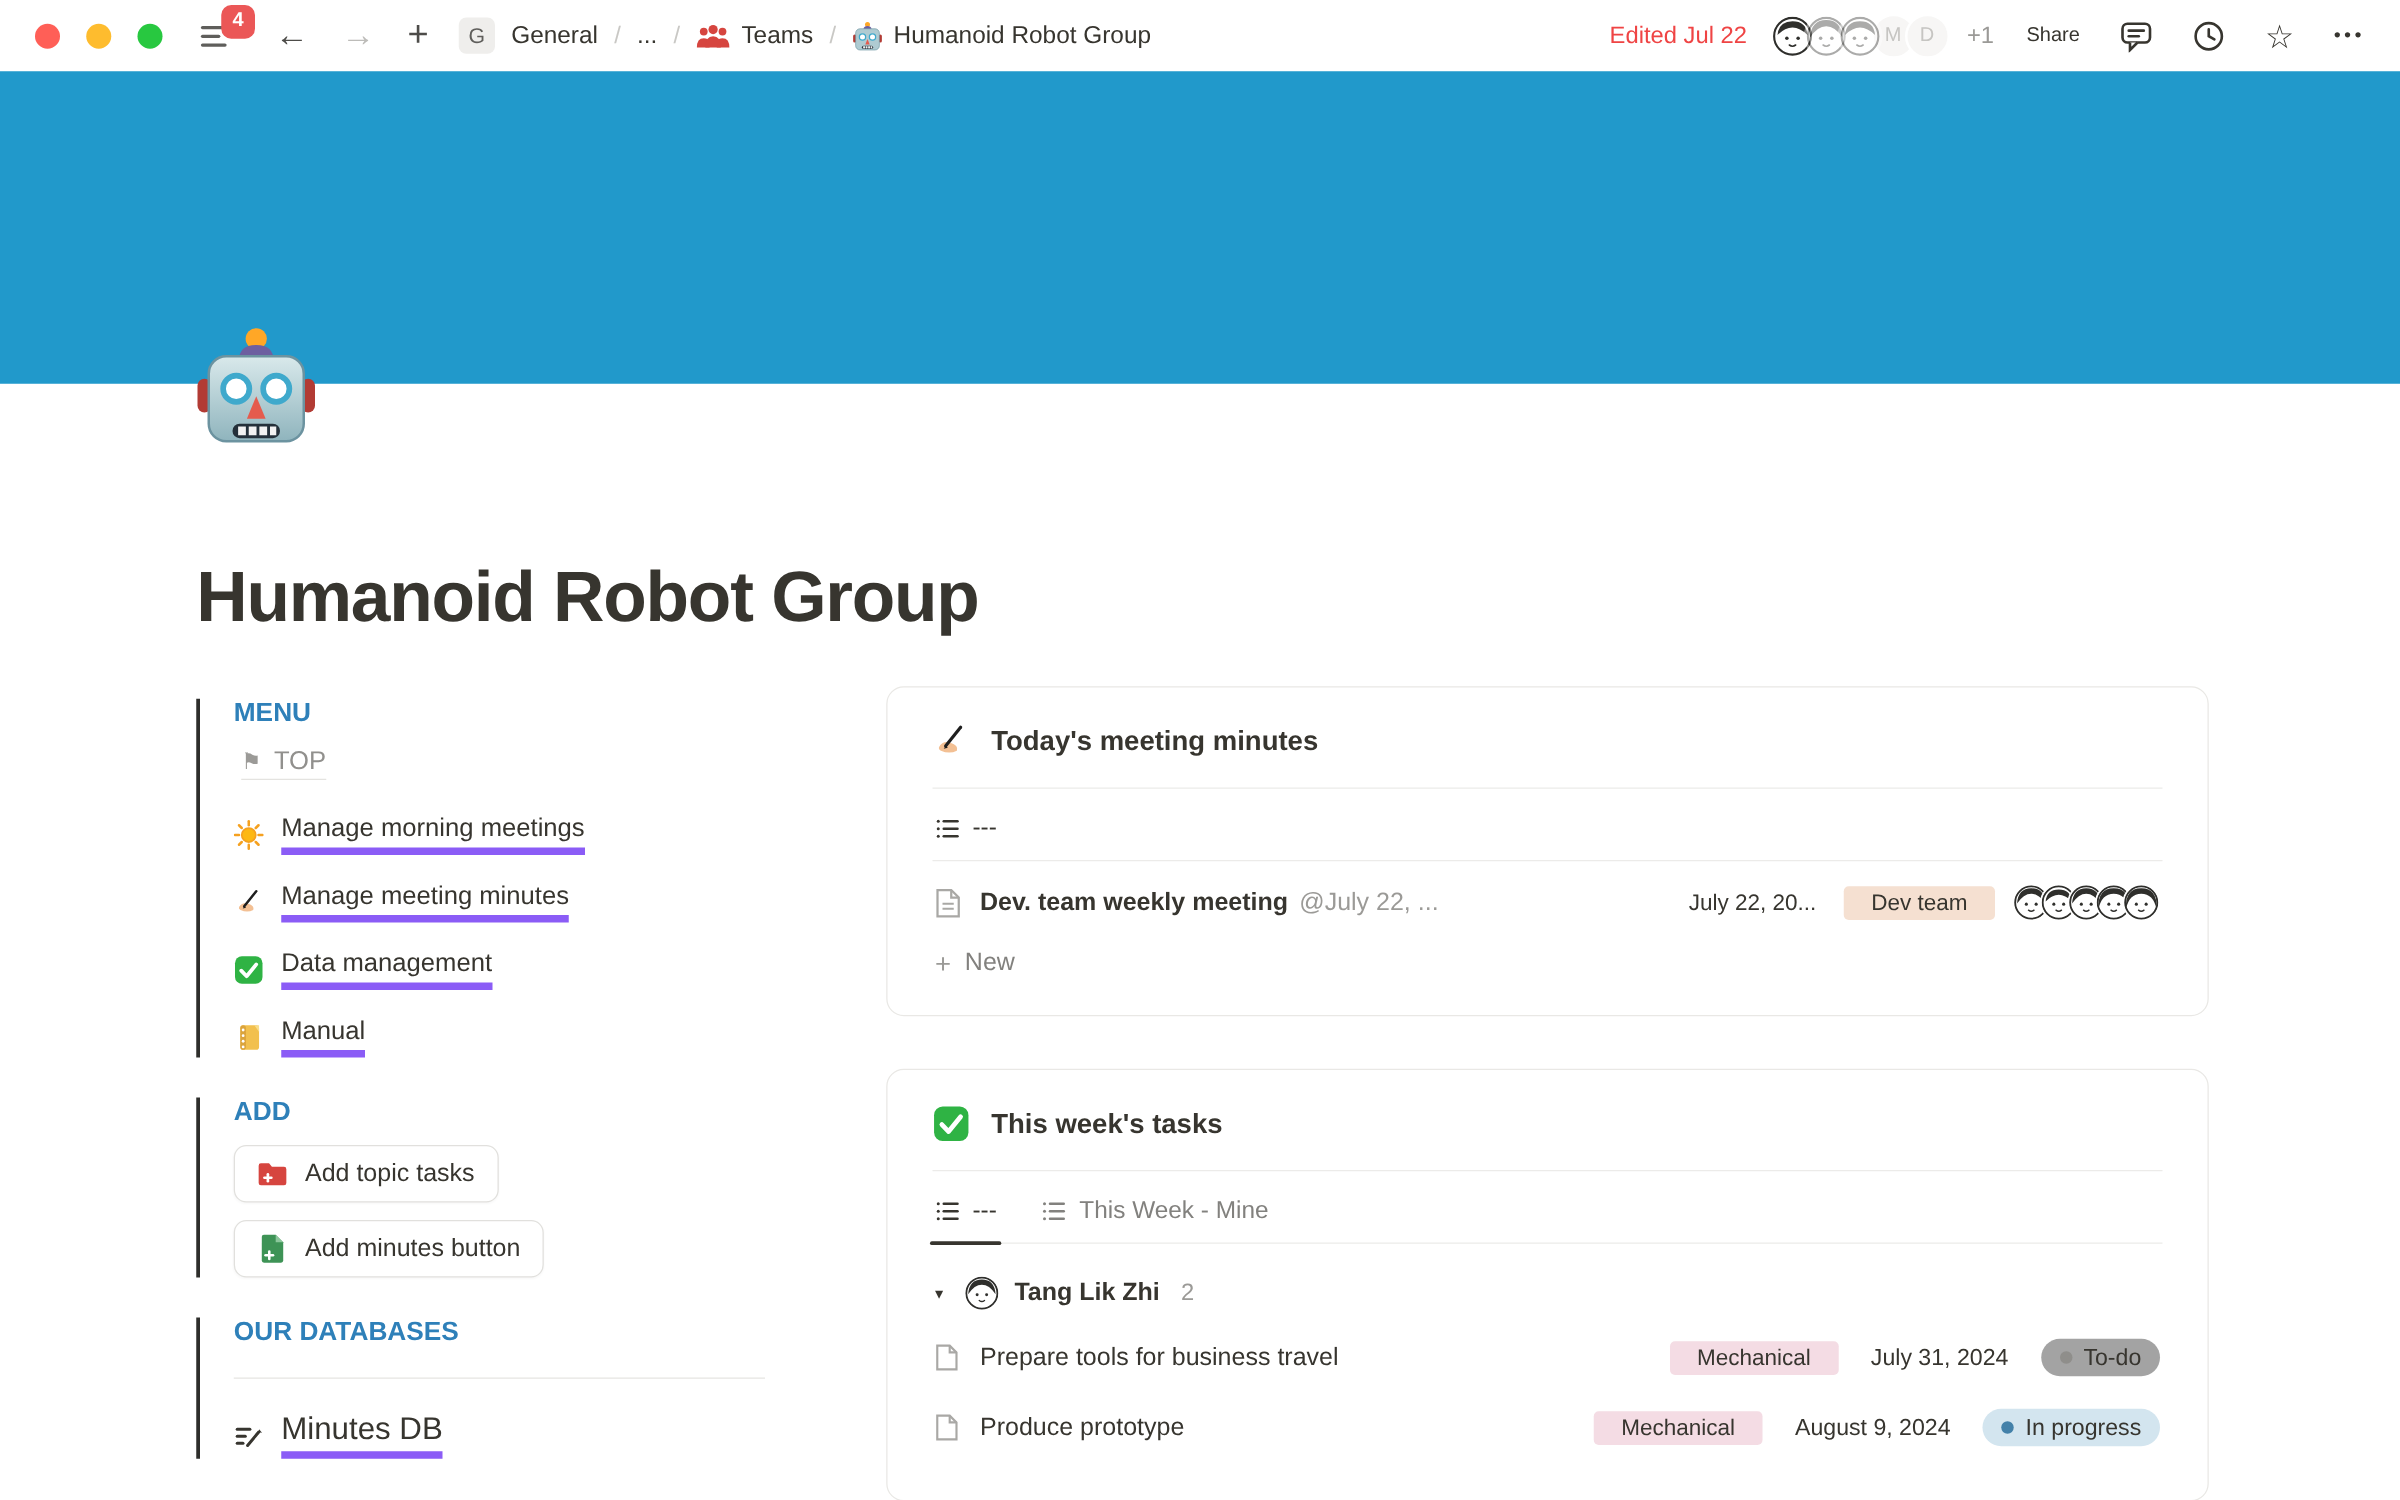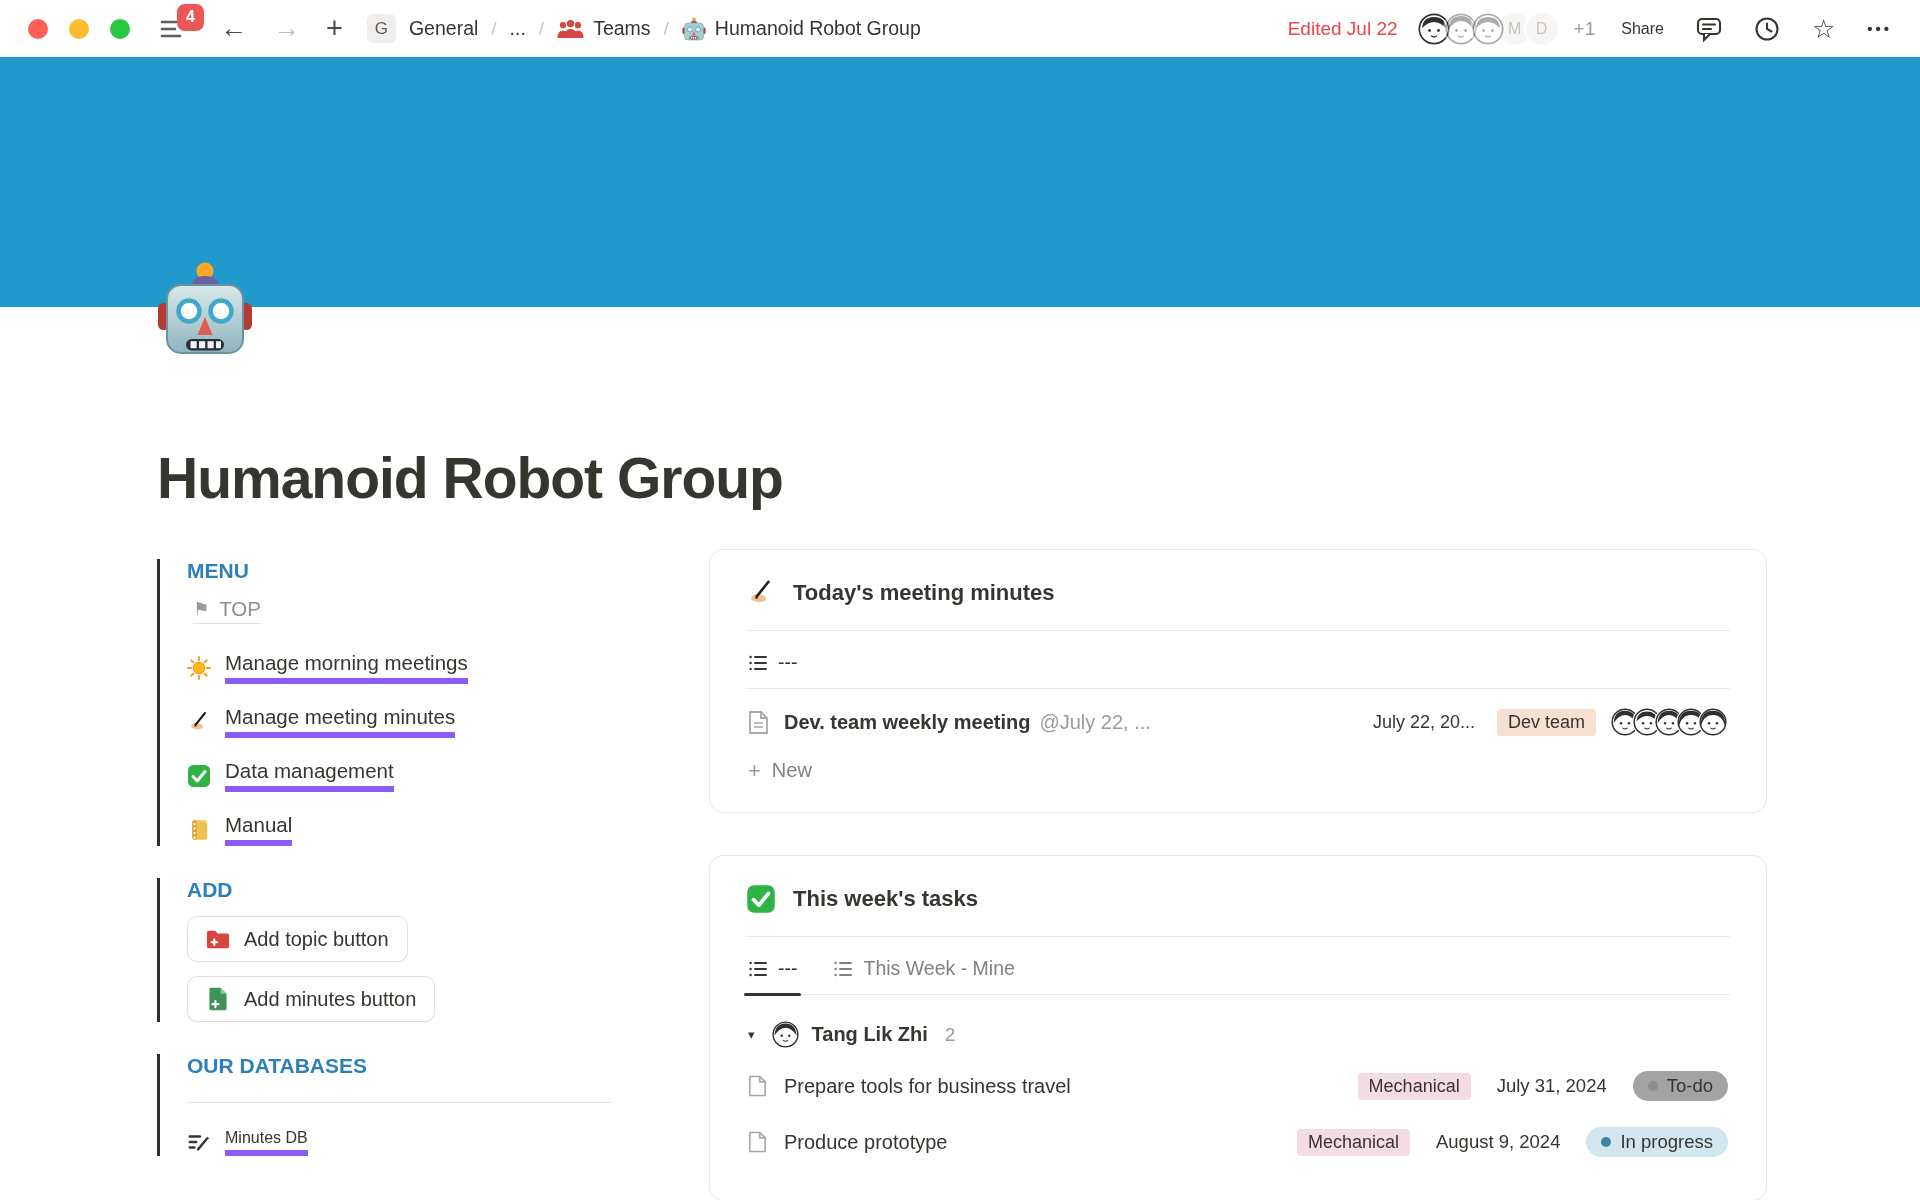--- a/index.html
+++ b/index.html
@@ -53,41 +53,41 @@
   .menu-top{display:inline-flex;align-items:center;gap:10px;color:#91908D;font-size:20.5px;
             border-bottom:1px solid #E4E3E0;padding-bottom:2px;margin:2px 0 6px 6px;cursor:pointer;}
   .flag-glyph{font-size:18px;color:#9B9A97;}
   .menu-item{display:flex;align-items:center;gap:14px;margin:21px 0;font-size:20.5px;font-weight:500;cursor:pointer;width:fit-content;}
   .u{border-bottom:6px solid #8b5cf6;padding-bottom:3px;}
   .icon-24{width:24px;height:24px;flex:none;display:inline-flex;}
   .add-btn{display:flex;align-items:center;gap:14px;border:1px solid #E1E0DD;border-radius:10px;
            padding:10px 18px;font-size:20px;font-weight:500;margin:14px 0;width:fit-content;background:#fff;
            box-shadow:0 1px 2px rgba(15,15,15,.03);cursor:pointer;}
   .db-divider{height:1px;background:#E6E5E2;margin:24px 0 26px 0;width:425px;}
-  .db-item{display:flex;gap:14px;font-size:16px;font-weight:500;cursor:pointer;width:fit-content;}
+  .db-item{display:flex;align-items:center;gap:14px;font-size:25px;font-weight:500;cursor:pointer;width:fit-content;}
 
   
   .card{border:1.5px solid #E9E8E5;border-radius:14px;padding:28px 36px 30px 36px;margin-bottom:42px;background:#fff;}
   .card-head{display:flex;align-items:center;gap:17px;font-size:22px;font-weight:700;}
   .icon-30{width:30px;height:30px;flex:none;display:inline-flex;}
   .card-rule{height:1px;background:#ECEBE9;margin-top:22px;}
   .tabs{display:flex;gap:32px;border-bottom:1px solid #ECEBE9;}
   .tab{display:flex;align-items:center;gap:10px;padding:20px 2px 14px 2px;font-size:19.5px;font-weight:500;
        position:relative;cursor:pointer;color:#37352F;}
   .tab.inactive{color:#82817E;}
   .tab.underlined::after{content:"";position:absolute;left:-2px;right:-2px;bottom:-2px;height:3.5px;
        background:#37352F;border-radius:3px;}
   .list-glyph{display:inline-flex;width:20px;height:20px;}
   .entry{display:flex;align-items:center;padding:18px 2px 4px 2px;cursor:pointer;}
   .doc-glyph{display:inline-flex;width:21px;height:25px;flex:none;}
   .entry-title{font-size:20px;font-weight:600;margin-left:15px;white-space:nowrap;}
   .entry-mention{color:#9B9A97;margin-left:9px;font-size:20px;white-space:nowrap;}
   .entry-right{margin-left:auto;display:flex;align-items:center;gap:22px;}
   .entry-date{font-size:18px;color:#37352F;white-space:nowrap;}
-  .tag{border-radius:4px;padding:3px 11px;font-size:18px;white-space:nowrap;}
+  .tag{border-radius:4px;padding:3px 22px;font-size:18px;white-space:nowrap;}
   .tag.devteam{background:#F5E0D1;}
   .tag.pink{background:#F4DCE4;}
   .row-avatars{display:flex;}
   .row-avatars .avatar{width:28px;height:28px;margin-left:-8px;border-width:1.5px;}
   .new-row{display:flex;align-items:center;gap:11px;color:#82817E;font-size:20px;padding:18px 2px 0 2px;cursor:pointer;}
   .new-plus{font-size:22px;line-height:1;color:#9B9A97;}
 
   .group-row{display:flex;align-items:center;padding:26px 2px 10px 2px;}
   .caret{font-size:13px;margin-right:17px;color:#37352F;cursor:pointer;}
   .group-avatar{width:27px;height:27px;border-radius:50%;overflow:hidden;flex:none;}
@@ -334,21 +334,21 @@
           <div class="add-btn">
             <span class="icon-24">
               <svg width="24" height="24" viewBox="0 0 26 22">
                 <path d="M1 4 Q1 2 3 2 L10 2 L12.5 5 L23 5 Q25 5 25 7 L25 19 Q25 21 23 21 L3 21 Q1 21 1 19 Z" fill="#D6453F"></path>
                 <g stroke="#fff" stroke-width="2.3" stroke-linecap="round">
                     <line x1="6" y1="14.5" x2="12" y2="14.5"></line>
                     <line x1="9" y1="11.5" x2="9" y2="17.5"></line>
                   </g>
               </svg>
             </span>
-            <span>Add topic button</span>
+            <span>Add topic tasks</span>
           </div>
           <div class="add-btn">
             <span class="icon-24">
               <svg width="24" height="24" viewBox="0 0 26 28">
                 <path d="M5 1 L16 1 L23 8 L23 25 Q23 27 21 27 L5 27 Q3 27 3 25 L3 3 Q3 1 5 1 Z" fill="#3E9356"></path>
                 <path d="M16 1 L16 8 L23 8 Z" fill="#8CC79C"></path>
                 <g stroke="#fff" stroke-width="2.4" stroke-linecap="round">
                     <line x1="6.5" y1="20" x2="13.5" y2="20"></line>
                     <line x1="10" y1="16.5" x2="10" y2="23.5"></line>
                   </g>

